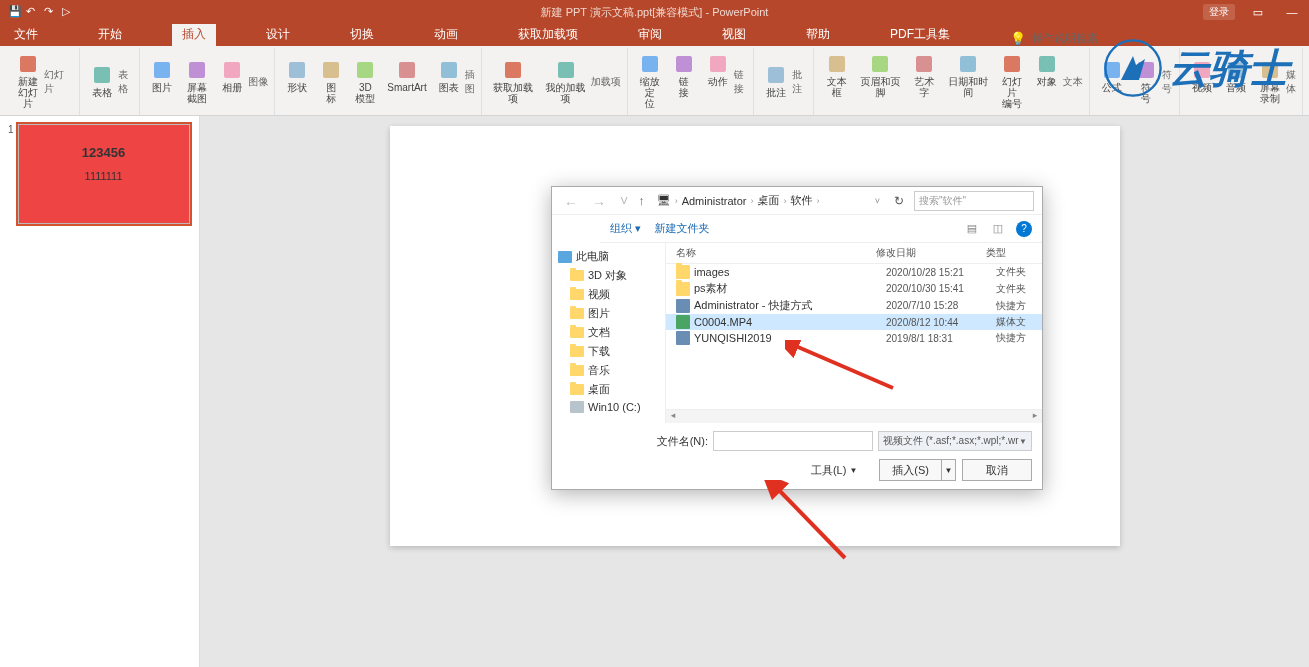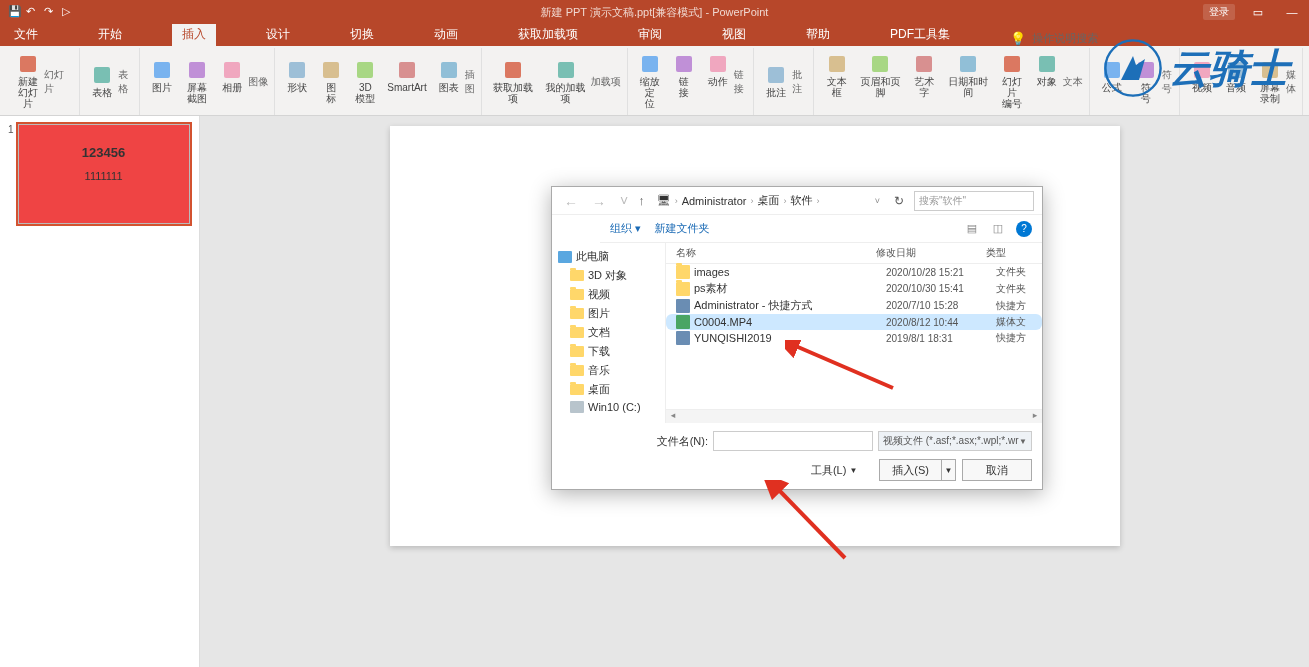--- a/index.html
+++ b/index.html
@@ -66,21 +66,21 @@
 .tree-item.sub { padding-left: 18px; }
 .tree-ico { width: 14px; height: 12px; display: inline-block; }
 
 .filelist { flex: 1; display: flex; flex-direction: column; }
 .fl-head { display: flex; border-bottom: 1px solid #eee; padding: 3px 0; color: #555; font-size: 10px; }
 .fl-col-name { width: 210px; padding-left: 10px; }
 .fl-col-date { width: 110px; }
 .fl-col-type { flex: 1; }
 .fl-rows { flex: 1; }
 .fl-row { display: flex; padding: 1px 0; font-size: 11px; color: #333; align-items: center; }
-.fl-row.sel { background: #cde8ff; border-radius: 6px; }
+.fl-row.sel { background: #cde8ff; }
 .fl-row .f-ico { width: 14px; height: 14px; margin: 0 4px 0 10px; display: inline-block; }
 .fl-row .f-name { width: 192px; }
 .fl-row .f-date { width: 110px; color: #555; font-size: 10px; }
 .fl-row .f-type { color: #555; font-size: 10px; }
 .fl-scroll { height: 14px; border-top: 1px solid #eee; background: #f4f4f4; position: relative; }
 .fl-scroll .sc-l { position: absolute; left: 0; width: 14px; height: 14px; text-align: center; color: #888; font-size: 9px; }
 .fl-scroll .sc-r { position: absolute; right: 0; width: 14px; height: 14px; text-align: center; color: #888; font-size: 9px; }
 
 .dlg-footer { padding: 8px 10px; display: flex; flex-direction: column; gap: 8px; }
 .fn-row { display: flex; align-items: center; gap: 5px; justify-content: flex-end; }

